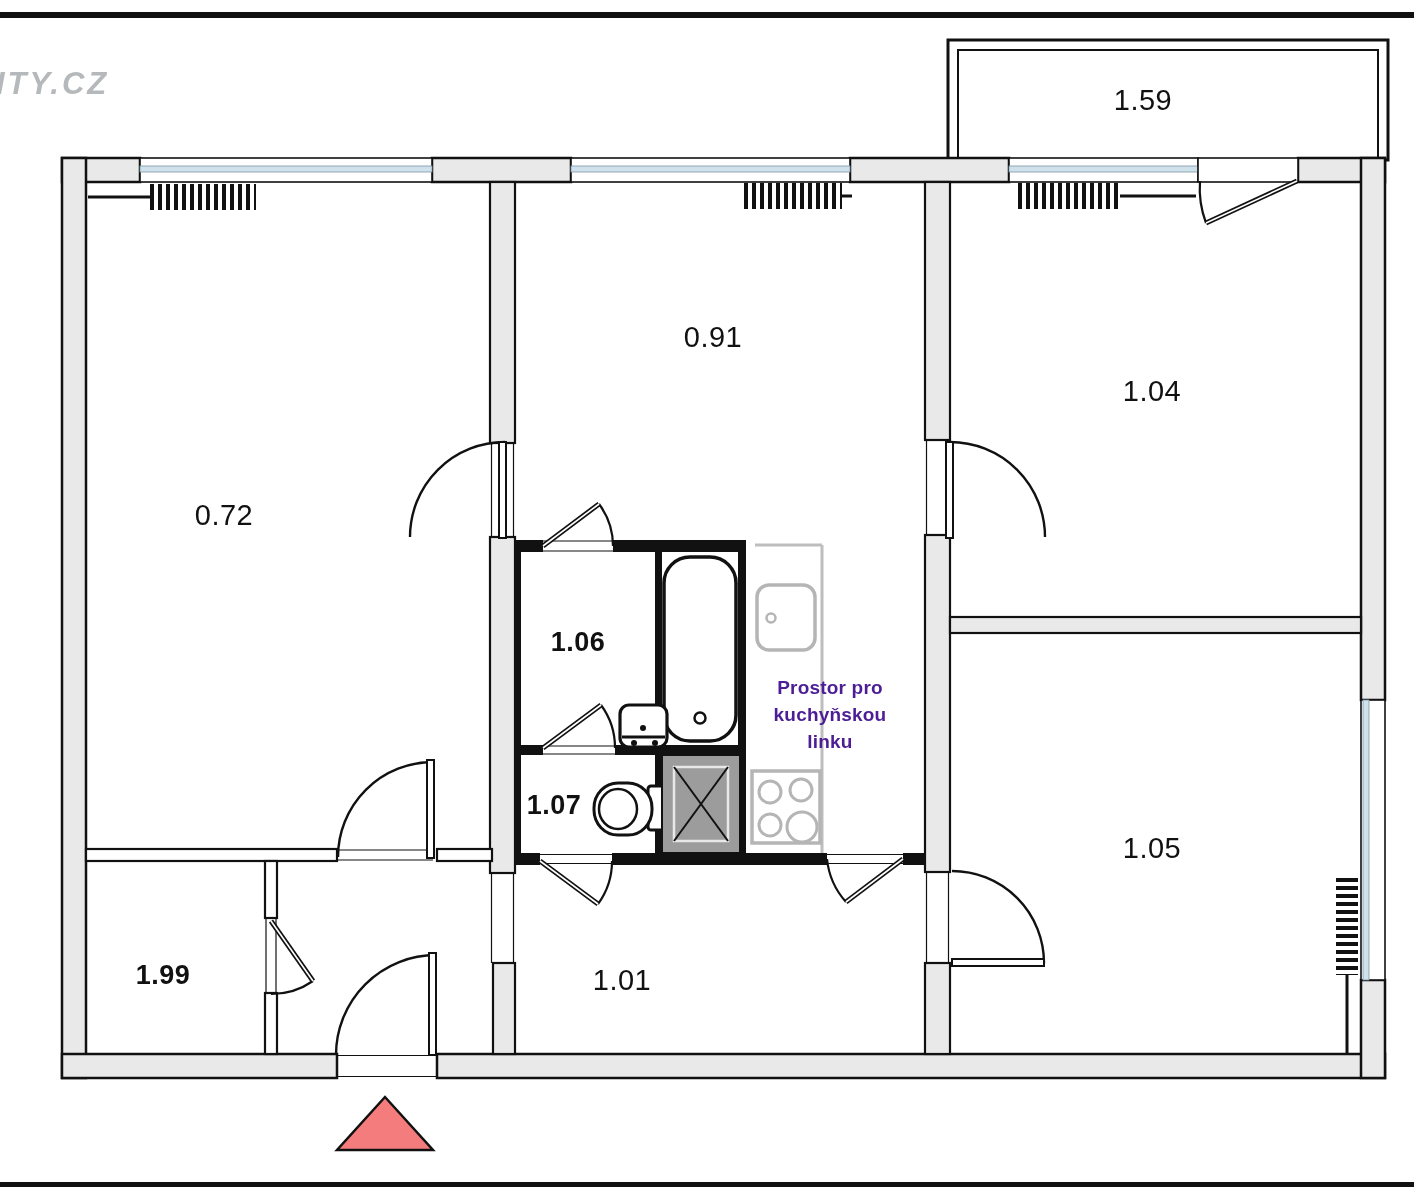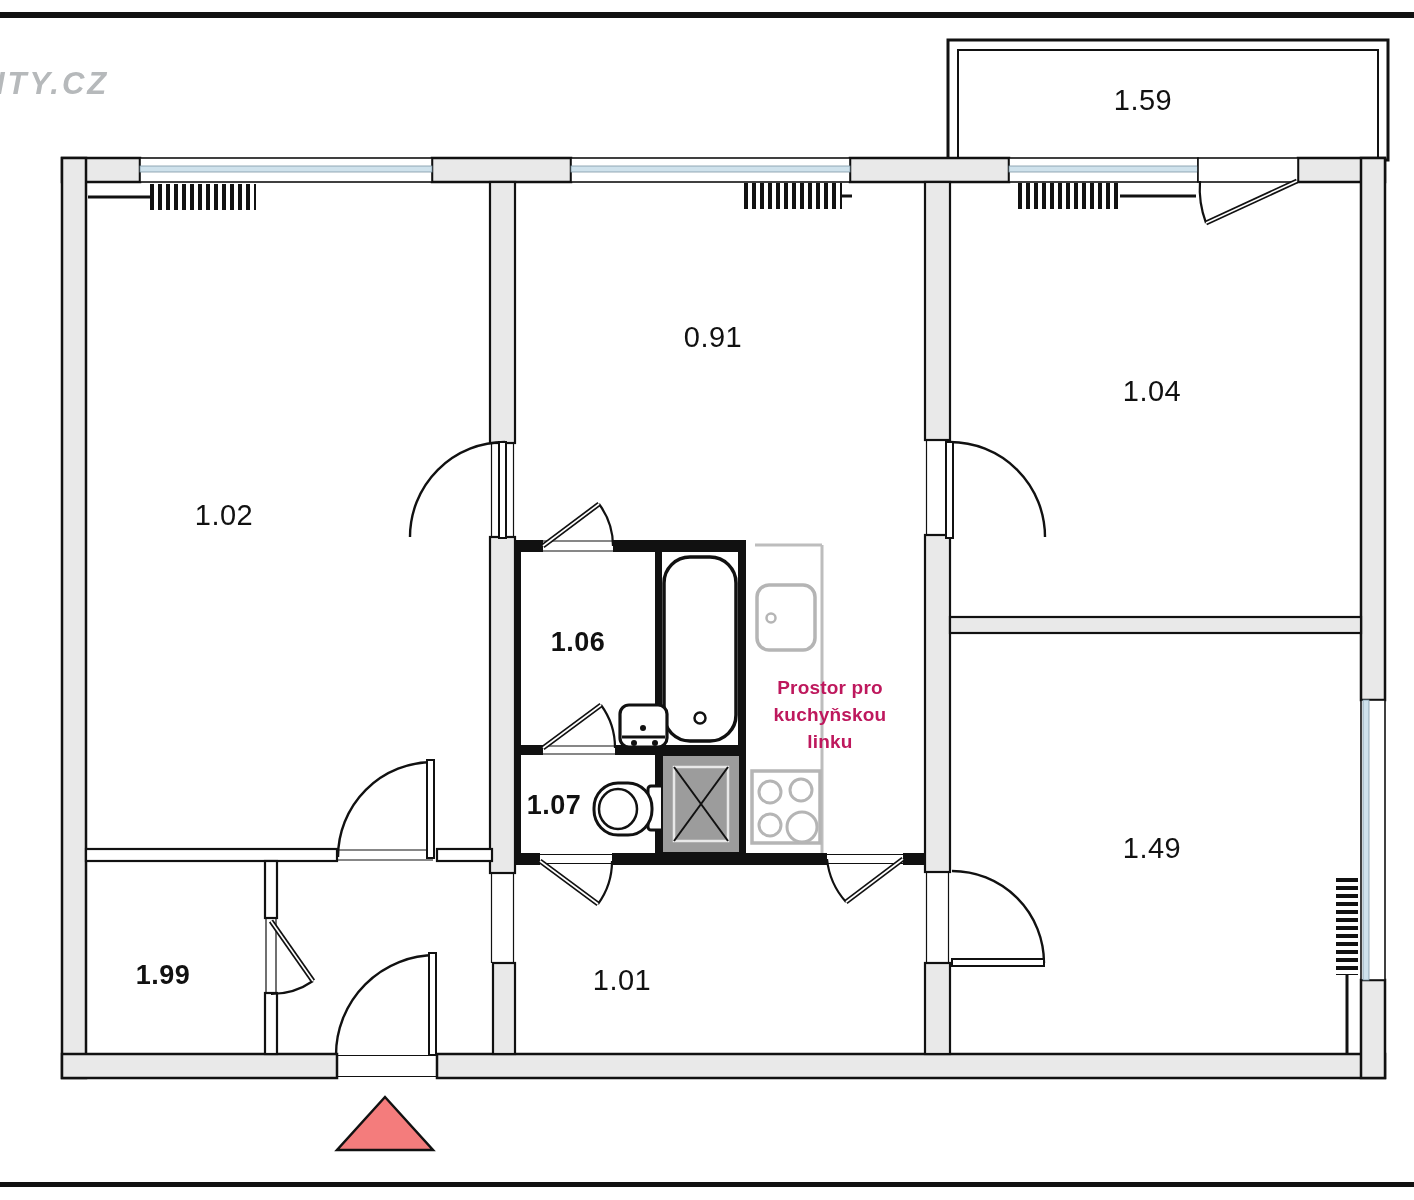--- a/index.html
+++ b/index.html
@@ -8,21 +8,21 @@
     overflow:hidden;font-family:"Liberation Sans",sans-serif;
   }
   #plan-svg{position:absolute;left:0;top:0;}
   .label{
     position:absolute;transform:translate(-50%,-50%);
     font-size:29px;color:#111;letter-spacing:.5px;white-space:nowrap;
   }
   .label.small{font-size:27px;font-weight:bold;}
   #kitchen-note{
     position:absolute;transform:translate(-50%,-50%);
-    font-size:19px;line-height:27px;color:#be185d;text-align:center;
+    font-size:19px;line-height:27px;color:#4c1d95;text-align:center;
     white-space:pre-line;font-weight:bold;letter-spacing:.2px;
   }
   #watermark{
     position:absolute;left:-26px;top:66px;
     font-size:31px;font-weight:bold;font-style:italic;
     color:#b6b9bb;letter-spacing:3px;
   }
 </style>
 </head>
 <body>
@@ -249,24 +249,24 @@
     <circle cx="770" cy="792" r="11" fill="none" stroke-width="3"></circle>
     <circle cx="801" cy="790" r="11" fill="none" stroke-width="3"></circle>
     <circle cx="770" cy="825" r="11" fill="none" stroke-width="3"></circle>
     <circle cx="802" cy="827" r="15" fill="none" stroke-width="3"></circle>
   </g>
 
   <polygon points="385,1097 337,1150 433,1150" stroke="#111" stroke-width="2.5" fill="#f47c7c"></polygon>
 </svg>
 
   <div class="label" style="left:622px;top:980px">1.01</div>
-  <div class="label" style="left:224px;top:515px">1.02</div>
+  <div class="label" style="left:224px;top:515px">0.72</div>
   <div class="label" style="left:713px;top:337px">0.91</div>
   <div class="label" style="left:1152px;top:391px">1.04</div>
-  <div class="label" style="left:1152px;top:848px">1.49</div>
+  <div class="label" style="left:1152px;top:848px">1.05</div>
   <div class="label small" style="left:578px;top:642px">1.06</div>
   <div class="label small" style="left:554px;top:805px">1.07</div>
   <div class="label small" style="left:163px;top:975px">1.99</div>
   <div class="label" style="left:1143px;top:100px">1.59</div>
 
   <div id="kitchen-note" style="left:830px;top:714px">Prostor pro
 kuchyňskou
 linku</div>
 
   <div id="watermark">LITY.CZ</div>

